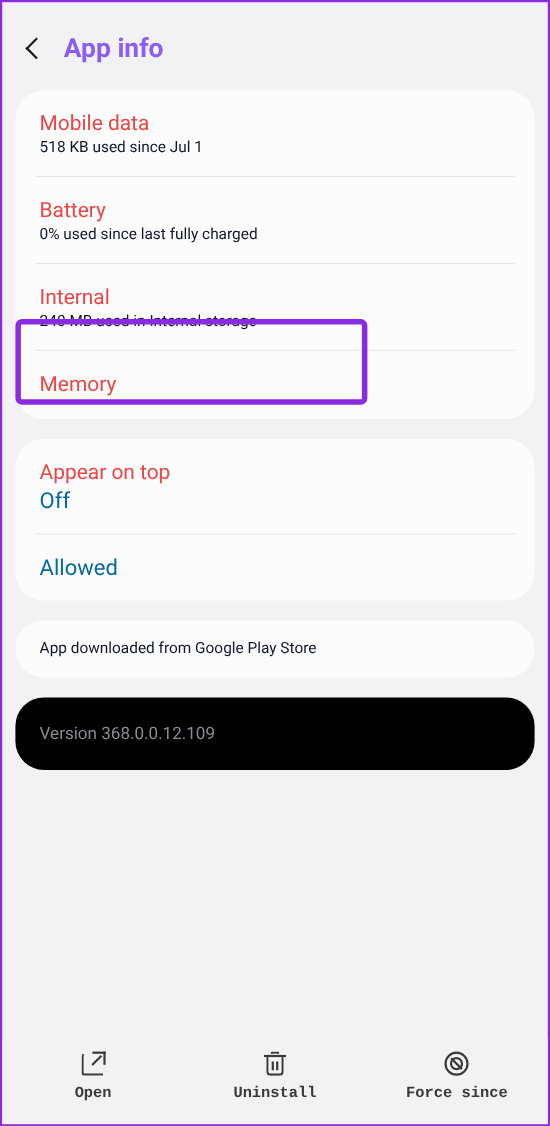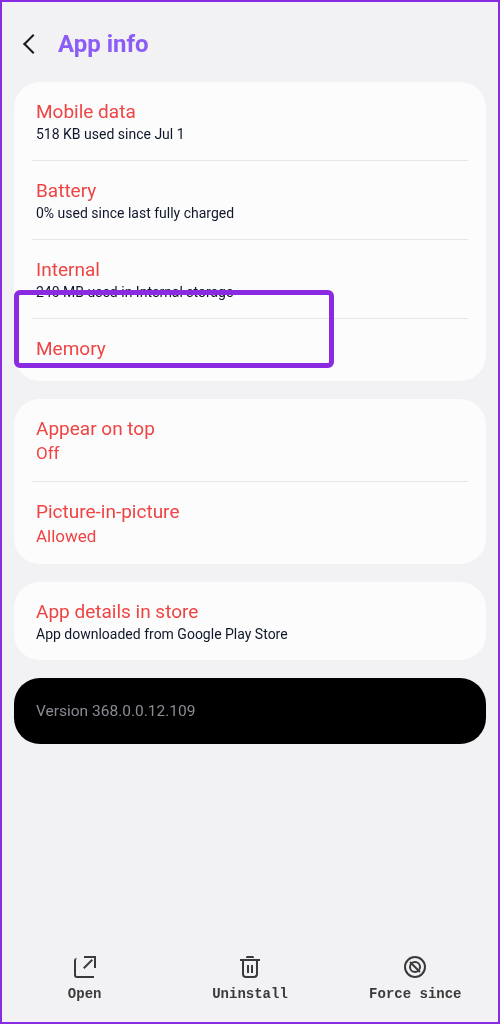--- a/index.html
+++ b/index.html
@@ -44,22 +44,22 @@
       font-size: 19px;
       font-weight: 400;
       color: #ef4444;
       margin-bottom: 3px;
     }
     .row-sub {
       font-size: 14px;
       color: #0f172a;
     }
     .row-sub.blue {
-      color: #ef4444;
-      font-size: 17px;
+      color: #0369a1;
+      font-size: 20px;
     }
     .divider {
       height: 1px;
       background: #e6e6ea;
       margin: 0 18px;
     }
     .highlight-box {
       position: absolute;
       border: 5px solid #8a2be2;
       border-radius: 6px;
@@ -229,28 +229,26 @@
   </div>
 </div>
 
 <div class="card-group">
   <div class="row">
     <div class="row-title">Appear on top</div>
     <div class="row-sub blue">Off</div>
   </div>
   <div class="divider"></div>
   <div class="row">
-    <div class="row-title">Picture-in-picture</div>
     <div class="row-sub blue">Allowed</div>
   </div>
 </div>
 
 <div class="card-group">
   <div class="row">
-    <div class="row-title">App details in store</div>
     <div class="row-sub">App downloaded from Google Play Store</div>
   </div>
 </div>
 
 <div class="version-card">
   <div class="version-text">Version 368.0.0.12.109</div>
 </div>
 
 <div class="highlight-box" id="hl" style="top: 288px; left: 12px; width: 320px; height: 78px;"></div>
 

